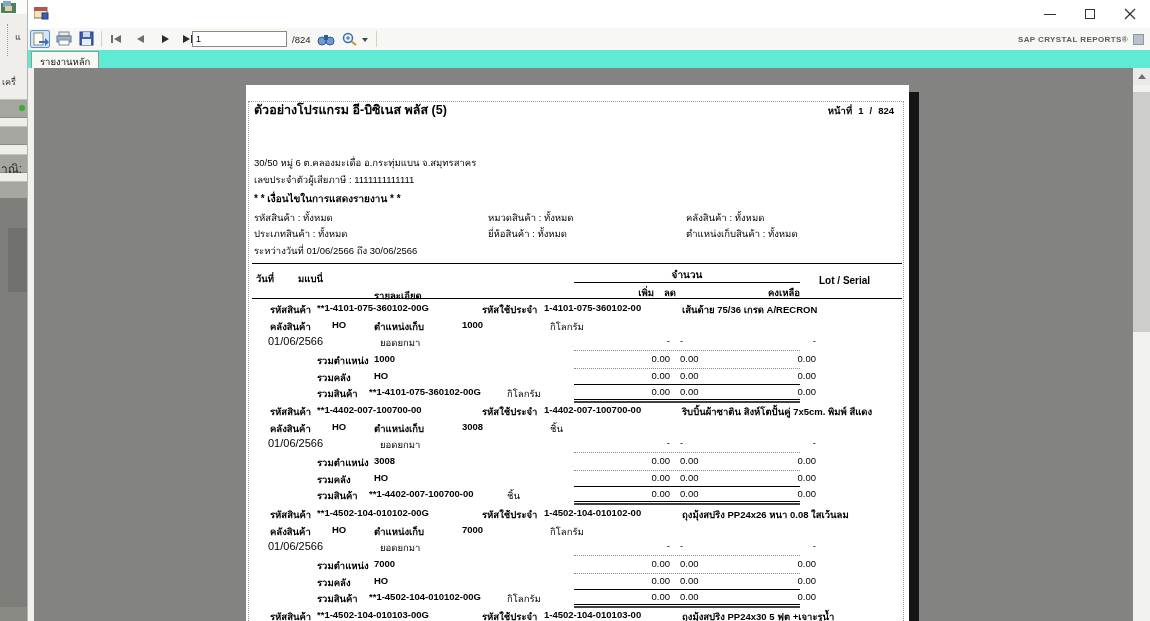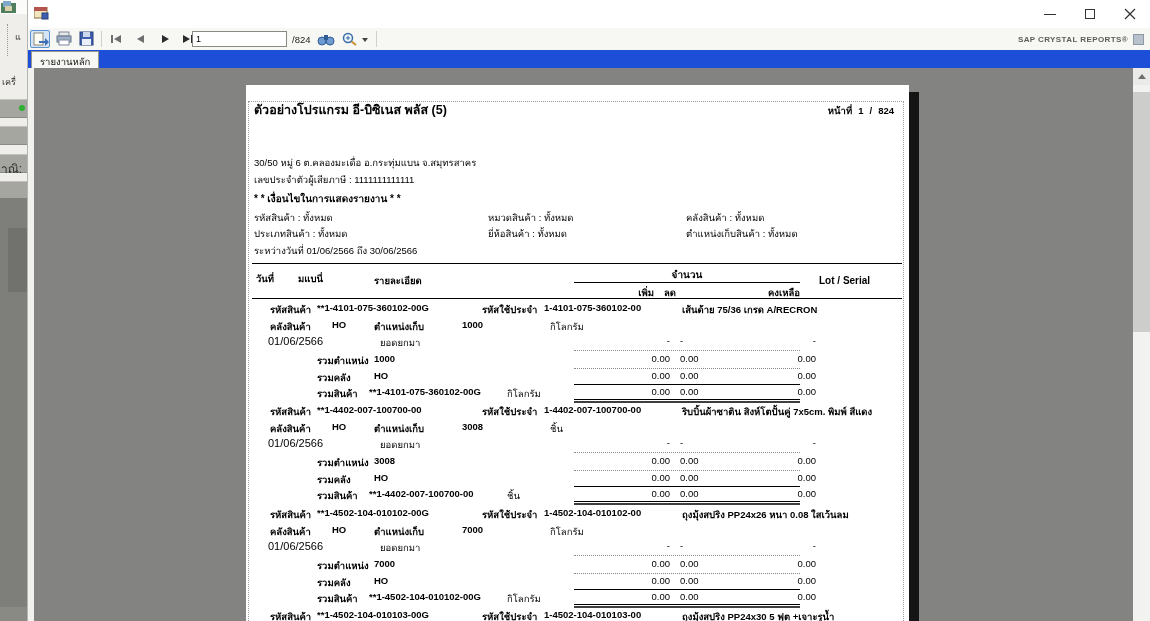--- a/index.html
+++ b/index.html
@@ -32,21 +32,21 @@
   .toolbar { position:absolute; left:0; top:28px; right:0; height:22px; background:#f7f7f4; }
   .tb-sep { position:absolute; top:3px; height:16px; border-left:1px solid #d2d2cd; }
   .tb-btn { position:absolute; top:2px; width:20px; height:18px; }
   .tb-btn.active { background:#d5e5f6; border:1px solid #5b93cf; border-radius:2px; }
   .page-input { position:absolute; left:164px; top:3px; width:95px; height:16px; border:1px solid #8a8a85; background:#fff; font-size:9px; padding-left:3px; font-family:inherit; }
   .page-total { position:absolute; left:264px; top:6px; font-size:9.5px; color:#222; }
   .caret { position:absolute; left:334px; top:10px; width:0; height:0; border-left:3px solid transparent; border-right:3px solid transparent; border-top:4px solid #444; }
   .brand { position:absolute; right:22px; top:7px; font-size:8px; letter-spacing:.4px; color:#5c5c5c; font-weight:bold; }
   .brand-icon { position:absolute; right:6px; top:6px; width:11px; height:11px; background:#b9c2cc; border:1px solid #8d98a5; }
 
-  .tabrow { position:absolute; left:0; top:50px; right:0; height:18px; background:#1d4ed8; }
+  .tabrow { position:absolute; left:0; top:50px; right:0; height:18px; background:#5eead4; }
   .tab { position:absolute; left:3px; top:1px; height:17px; padding:2px 8px 0 8px; background:#f7f7f4; border:1px solid #98988f; border-bottom:none; font-size:9.5px; color:#111; }
 
   .viewer { position:absolute; left:6px; top:68px; right:0; bottom:0; background:#838382; overflow:hidden; }
   .scrollbar { position:absolute; right:0; top:0; bottom:0; width:17px; background:#f2f2f0; }
   .sb-up { position:absolute; top:0; left:0; width:17px; height:17px; background:#eaeae8; }
   .sb-up-tri { position:absolute; left:5px; top:6px; width:0; height:0; border-left:4px solid transparent; border-right:4px solid transparent; border-bottom:5px solid #6f6f6f; }
   .sb-thumb { position:absolute; left:0; top:24px; width:17px; height:240px; background:#cdcdcb; }
 
   
   .page { position:absolute; left:212px; top:17px; width:663px; height:560px; background:#fff; overflow:hidden; }
@@ -220,21 +220,21 @@
         <span class="pg cond2 rowc1">หมวดสินค้า : ทั้งหมด</span>
         <span class="pg cond3 rowc1">คลังสินค้า : ทั้งหมด</span>
         <span class="pg cond1 rowc2">ประเภทสินค้า : ทั้งหมด</span>
         <span class="pg cond2 rowc2">ยี่ห้อสินค้า : ทั้งหมด</span>
         <span class="pg cond3 rowc2">ตำแหน่งเก็บสินค้า : ทั้งหมด</span>
         <span class="pg daterange">ระหว่างวันที่ 01/06/2566 ถึง 30/06/2566</span>
 
         <div class="hline" style="top:178px"></div>
         <span class="pg b" style="left:10px; top:186px">วันที่</span>
         <span class="pg b" style="left:52px; top:186px">มแบนี่</span>
-        <span class="pg b" style="left:128px; top:188px">รายละเอียด</span>
+        <span class="pg b" style="left:128px; top:203px">รายละเอียด</span>
         <span class="pg qtyhead">จำนวน</span>
         <div class="numline solid" style="top:197px"></div>
         <span class="pg b nc1" style="top:200px">เพิ่ม</span>
         <span class="pg b nc2" style="top:200px">ลด</span>
         <span class="pg b nc3" style="top:200px">คงเหลือ</span>
         <span class="pg lothead">Lot / Serial</span>
         <div class="hline" style="top:213px"></div>
 
         <div class="grp" style="top:215px">
           <div class="gr" style="top:2px">

